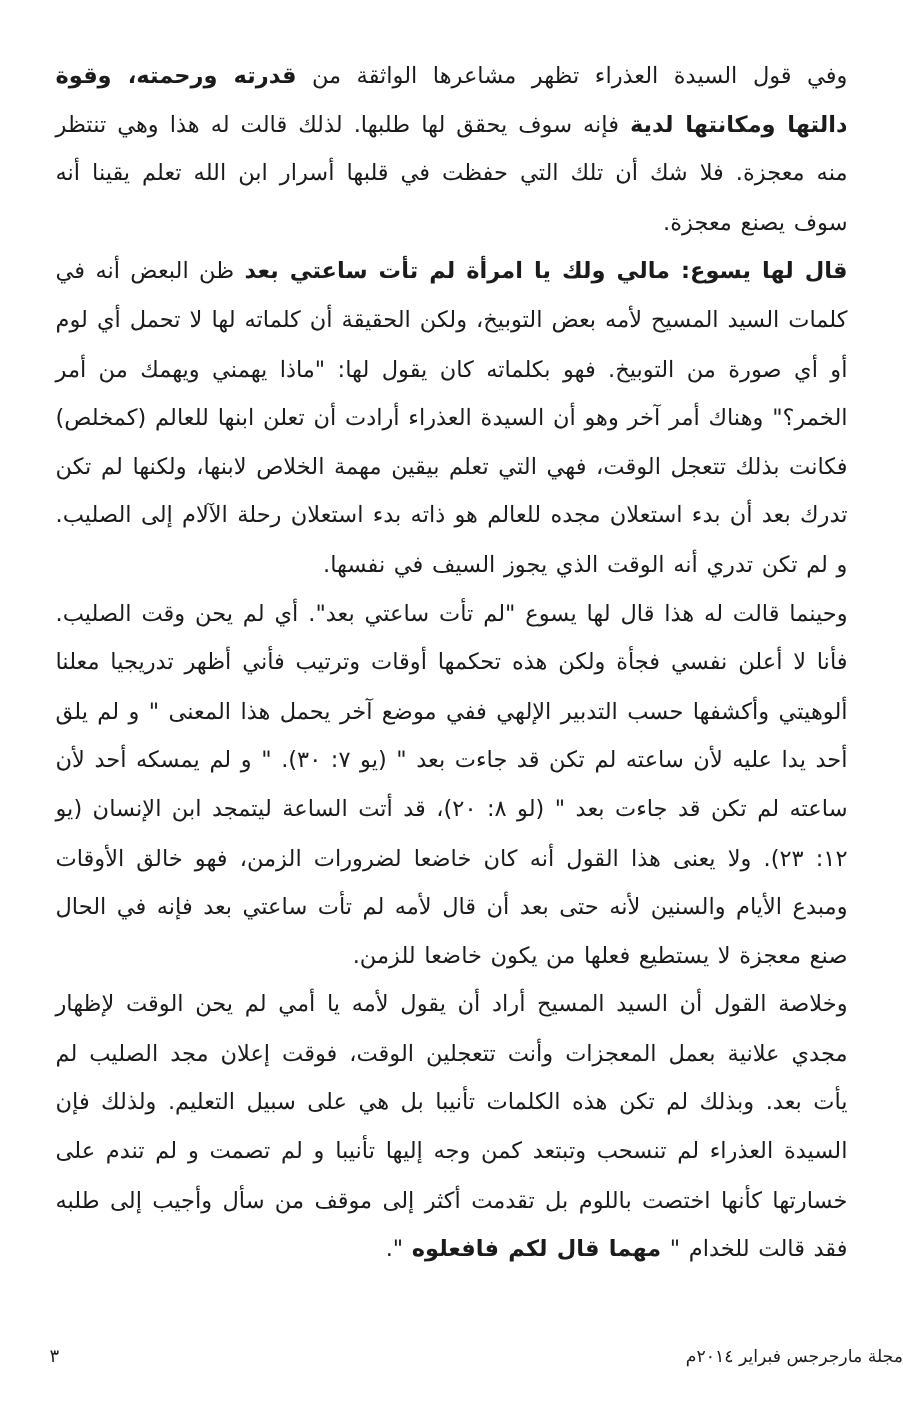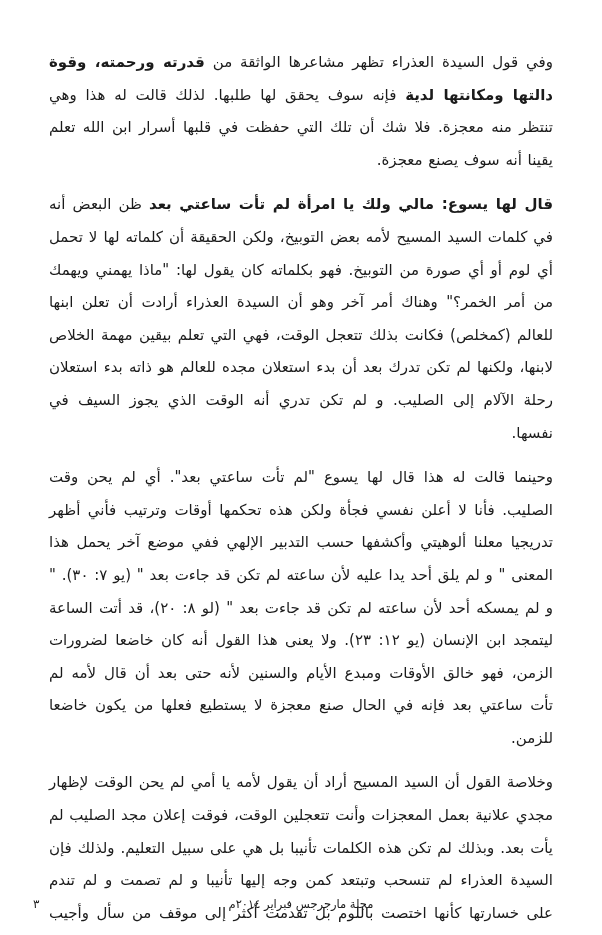--- a/index.html
+++ b/index.html
@@ -21,38 +21,37 @@
     top: 34px;
     right: 37px;
     left: 37px;
     direction: rtl;
     text-align: justify;
     font-size: 15px;
     line-height: 32.6px;
     word-spacing: 1px;
   }
   .article-paragraph {
-    margin: 12px;
+    margin: 0;
     padding: 0;
   }
   .bold {
     font-weight: bold;
   }
   .page-footer {
     position: absolute;
     left: 0;
     right: 0;
     bottom: 20px;
     height: 18px;
     direction: rtl;
     font-size: 11.5px;
     color: #1b1b1b;
   }
   .journal-line {
-    text-align: center;
     width: 100%;
   }
   .page-number {
     position: absolute;
     left: 33px;
     top: 0;
     font-size: 12px;
   }
 </style>
 </head>

